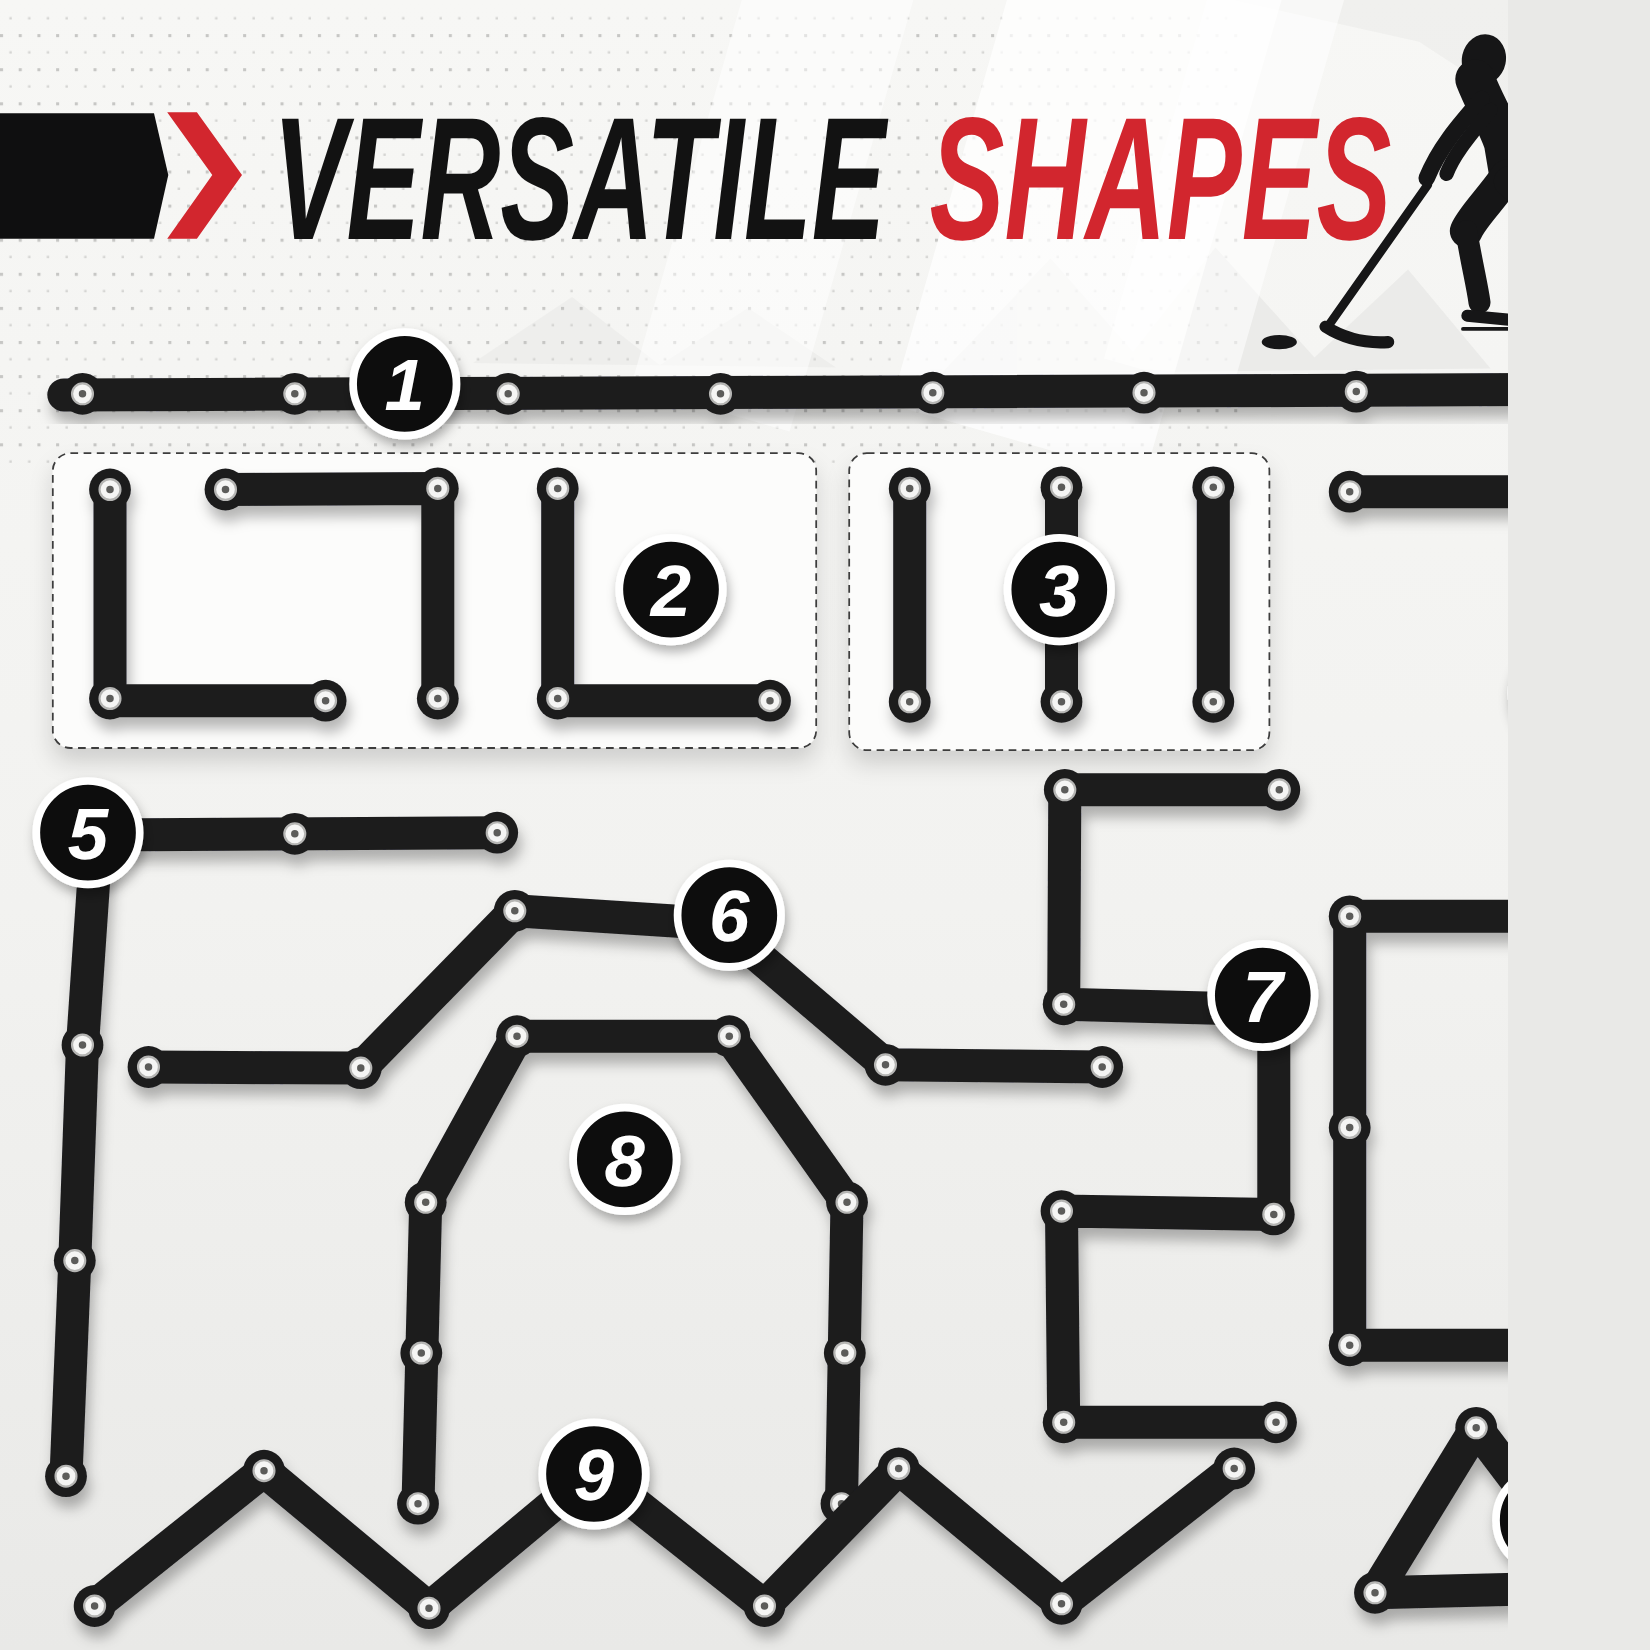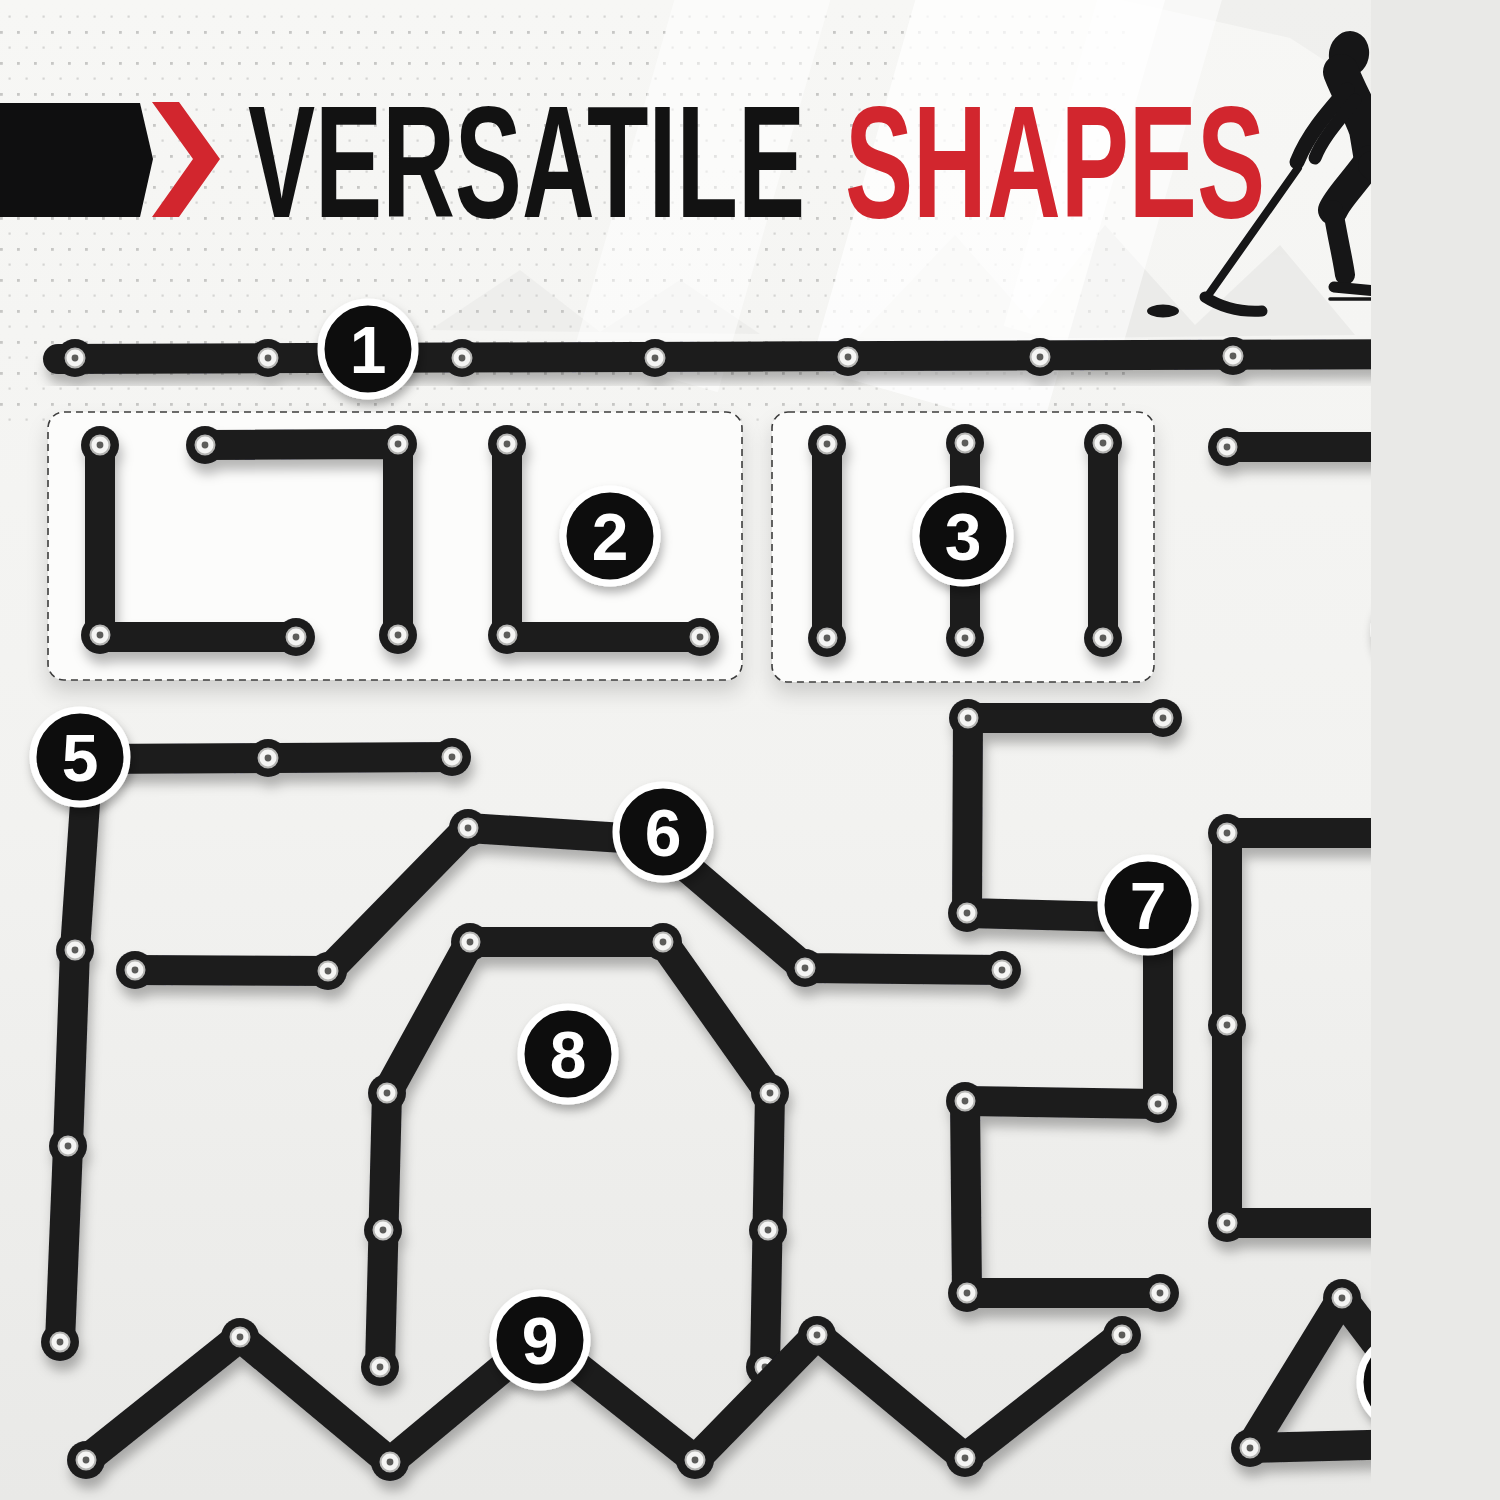--- a/index.html
+++ b/index.html
@@ -1,16 +1,16 @@
 <!DOCTYPE html>
 <html><head>
 <meta charset="utf-8">
 <style>
   html,body{margin:0;padding:0;background:#e9e9e7;font-family:"Liberation Sans",sans-serif;}
-  .stage{width:1371px;height:1500px;position:relative;overflow:hidden;}
+  .stage{width:1371px;height:1500px;position:relative;overflow:hidden;font-style:italic;}
   svg{display:block;}
   text{user-select:none;}
 </style>
 </head>
 <body>
 
 <div class="stage">
 <svg id="scene" width="1500" height="1500" viewBox="0 0 1500 1500" xmlns="http://www.w3.org/2000/svg">
   <defs>
     <linearGradient id="bgGrad" x1="0" y1="0" x2="0" y2="1">

